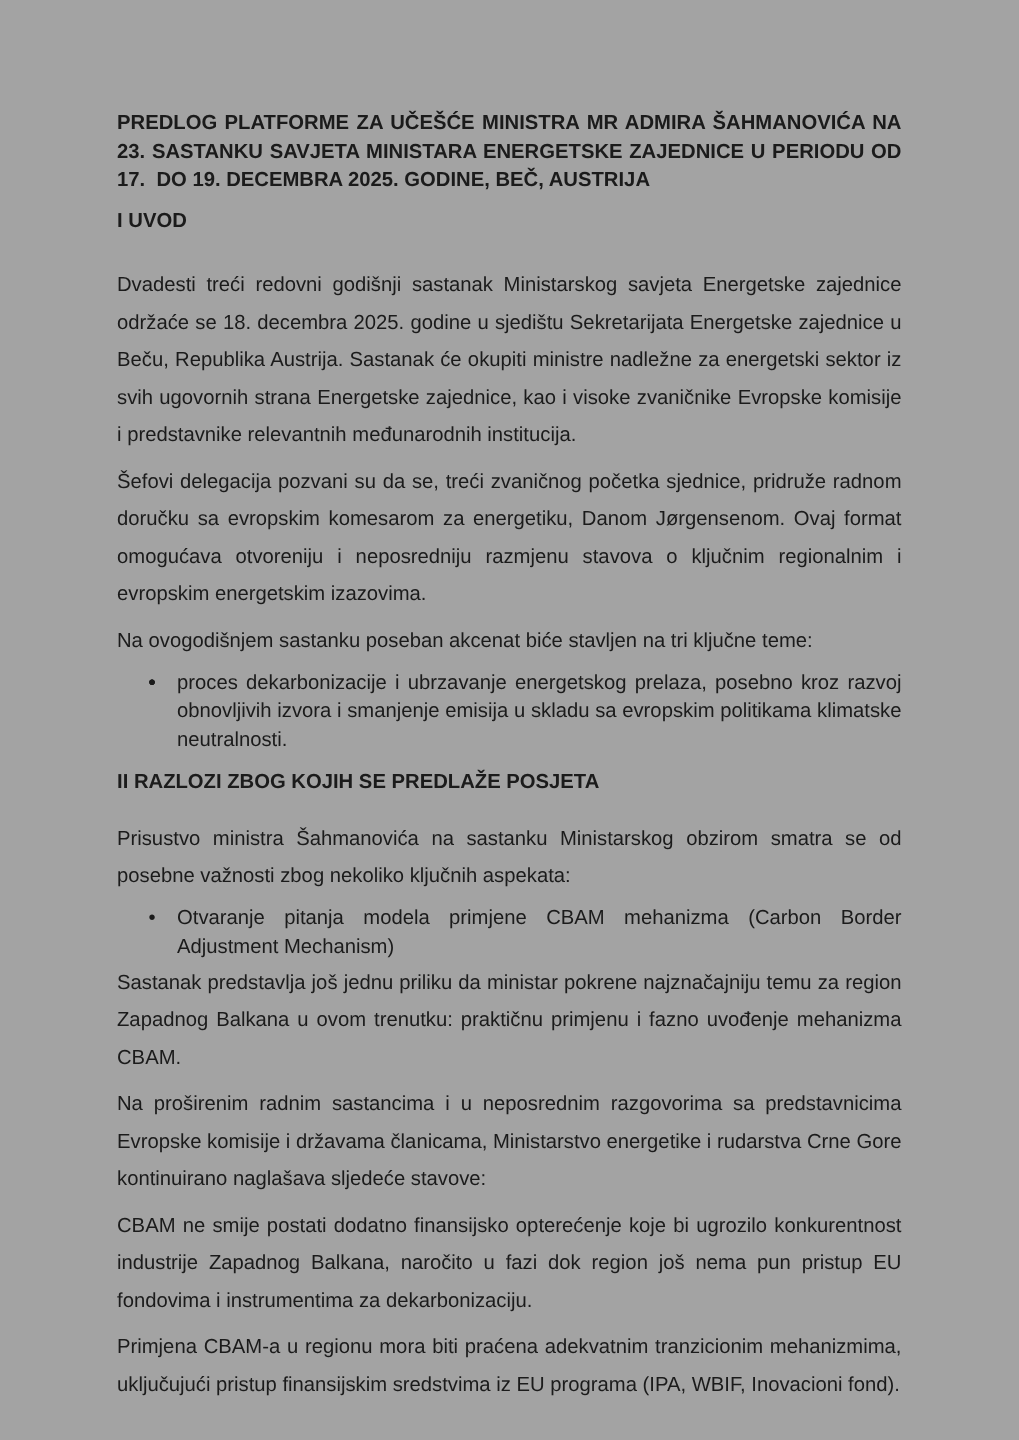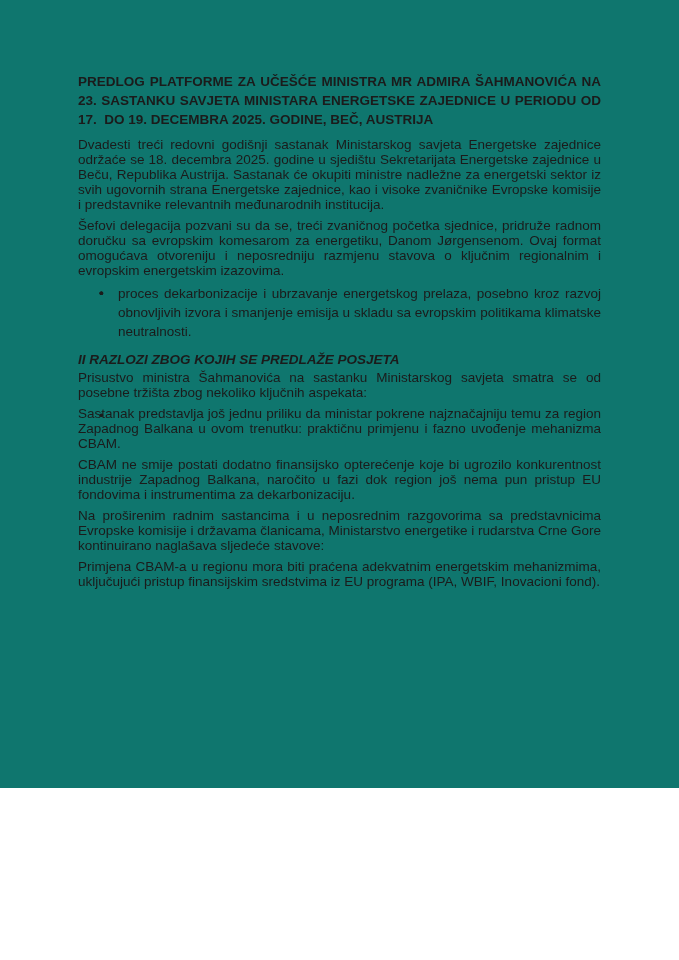--- a/index.html
+++ b/index.html
@@ -10,48 +10,47 @@
   body {
     width: 679px;
     height: 960px;
     overflow: hidden;
     font-family: "Liberation Sans", "DejaVu Sans", sans-serif;
     color: #1b1b1b;
   }
   .doc-page {
     box-sizing: border-box;
     width: 679px;
-    height: 788px;
+    height: 960px;
     padding: 72px 78px 0 78px;
-    background: #0f766e;
+    background: #a3a3a3;
   }
   .doc-title {
     font-size: 13.5px;
     line-height: 19px;
     font-weight: bold;
     text-align: justify;
     margin: 0 0 8px 0;
     white-space: pre-wrap;
   }
   .section-heading {
     font-size: 13.5px;
     line-height: 19px;
     font-weight: bold;
     text-align: left;
   }
   .heading-uvod {
     margin: 0 0 21px 0;
   }
   .heading-razlozi {
-    margin: 9px 0 1px 0;
-    font-style: italic;
+    margin: 9px 0 16px 0;
   }
   .para {
     font-size: 13.5px;
-    line-height: 15px;
+    line-height: 25px;
     text-align: justify;
     margin: 0 0 6px 0;
   }
   ul.bullet-list {
     list-style: none;
     margin: 0;
     padding: 0 0 0 40px;
   }
   ul.bullet-list li {
     position: relative;
@@ -67,51 +66,54 @@
     text-align: left;
   }
 </style>
 </head>
 <body>
 
 <div class="doc-page">
 
   <div class="doc-title">PREDLOG PLATFORME ZA UČEŠĆE MINISTRA MR ADMIRA ŠAHMANOVIĆA NA 23. SASTANKU SAVJETA MINISTARA ENERGETSKE ZAJEDNICE U PERIODU OD 17.&nbsp; DO 19. DECEMBRA 2025. GODINE, BEČ, AUSTRIJA</div>
 
+  <div class="section-heading heading-uvod">I UVOD</div>
 
   <p class="para">Dvadesti treći redovni godišnji sastanak Ministarskog savjeta Energetske zajednice održaće se 18. decembra 2025. godine u sjedištu Sekretarijata Energetske zajednice u Beču, Republika Austrija. Sastanak će okupiti ministre nadležne za energetski sektor iz svih ugovornih strana Energetske zajednice, kao i visoke zvaničnike Evropske komisije i predstavnike relevantnih međunarodnih institucija.</p>
 
   <p class="para">Šefovi delegacija pozvani su da se, treći zvaničnog početka sjednice, pridruže radnom doručku sa evropskim komesarom za energetiku, Danom Jørgensenom. Ovaj format omogućava otvoreniju i neposredniju razmjenu stavova o ključnim regionalnim i evropskim energetskim izazovima.</p>
 
+  <p class="para">Na ovogodišnjem sastanku poseban akcenat biće stavljen na tri ključne teme:</p>
 
   <ul class="bullet-list">
     <li>
       <span class="marker">•</span>
     </li>
     <li>
       <span class="marker">•</span>
     </li>
     <li>
       <span class="marker">•</span>
       <span>proces dekarbonizacije i ubrzavanje energetskog prelaza, posebno kroz razvoj obnovljivih izvora i smanjenje emisija u skladu sa evropskim politikama klimatske neutralnosti.</span>
     </li>
   </ul>
 
 
   <div class="section-heading heading-razlozi">II RAZLOZI ZBOG KOJIH SE PREDLAŽE POSJETA</div>
 
-  <p class="para">Prisustvo ministra Šahmanovića na sastanku Ministarskog savjeta smatra se od posebne tržišta zbog nekoliko ključnih aspekata:</p>
+  <p class="para">Prisustvo ministra Šahmanovića na sastanku Ministarskog obzirom smatra se od posebne važnosti zbog nekoliko ključnih aspekata:</p>
 
   <ul class="bullet-list">
     <li>
       <span class="marker">•</span>
+      <span>Otvaranje pitanja modela primjene CBAM mehanizma (Carbon Border Adjustment Mechanism)</span>
     </li>
   </ul>
 
   <p class="para">Sastanak predstavlja još jednu priliku da ministar pokrene najznačajniju temu za region Zapadnog Balkana u ovom trenutku: praktičnu primjenu i fazno uvođenje mehanizma CBAM.</p>
 
+  <p class="para">Na proširenim radnim sastancima i u neposrednim razgovorima sa predstavnicima Evropske komisije i državama članicama, Ministarstvo energetike i rudarstva Crne Gore kontinuirano naglašava sljedeće stavove:</p>
+
   <p class="para">CBAM ne smije postati dodatno finansijsko opterećenje koje bi ugrozilo konkurentnost industrije Zapadnog Balkana, naročito u fazi dok region još nema pun pristup EU fondovima i instrumentima za dekarbonizaciju.</p>
 
-  <p class="para">Na proširenim radnim sastancima i u neposrednim razgovorima sa predstavnicima Evropske komisije i državama članicama, Ministarstvo energetike i rudarstva Crne Gore kontinuirano naglašava sljedeće stavove:</p>
-
-  <p class="para">Primjena CBAM-a u regionu mora biti praćena adekvatnim energetskim mehanizmima, uključujući pristup finansijskim sredstvima iz EU programa (IPA, WBIF, Inovacioni fond).</p>
+  <p class="para">Primjena CBAM-a u regionu mora biti praćena adekvatnim tranzicionim mehanizmima, uključujući pristup finansijskim sredstvima iz EU programa (IPA, WBIF, Inovacioni fond).</p>
 
 </div>
 
 </body></html>

